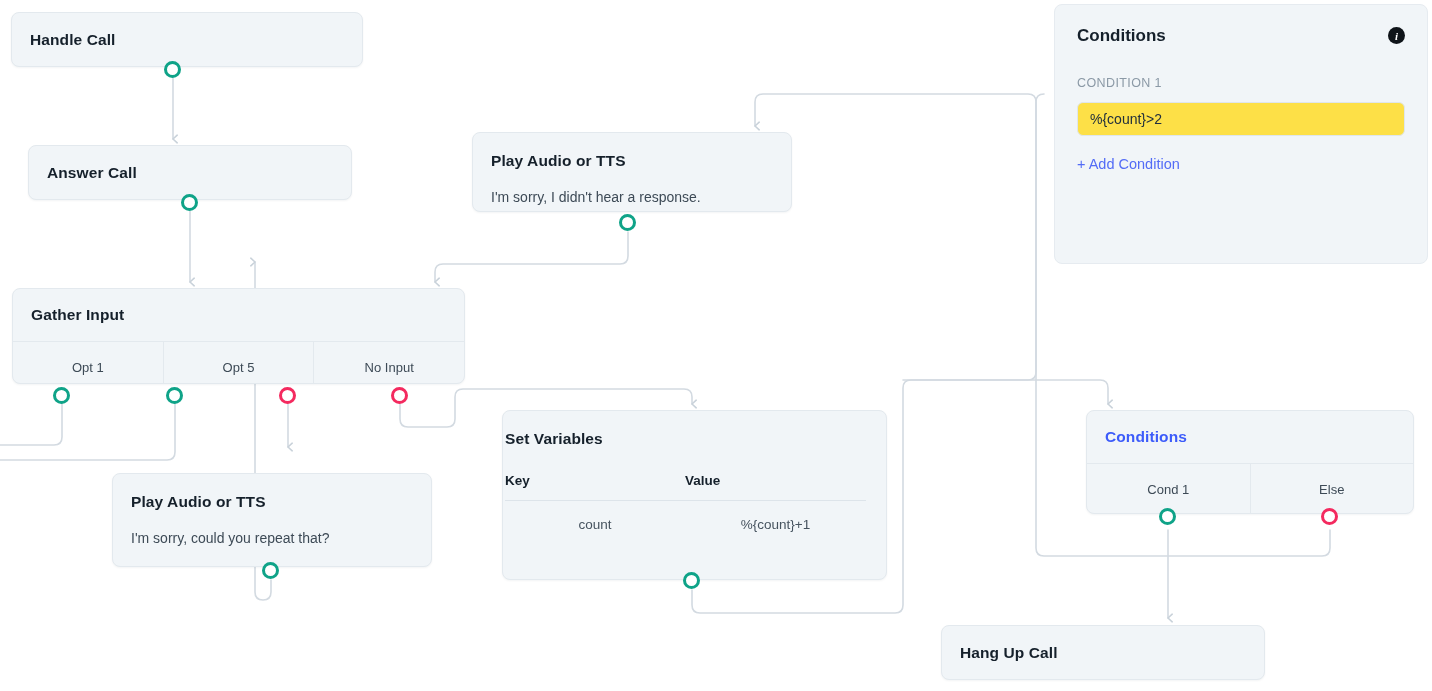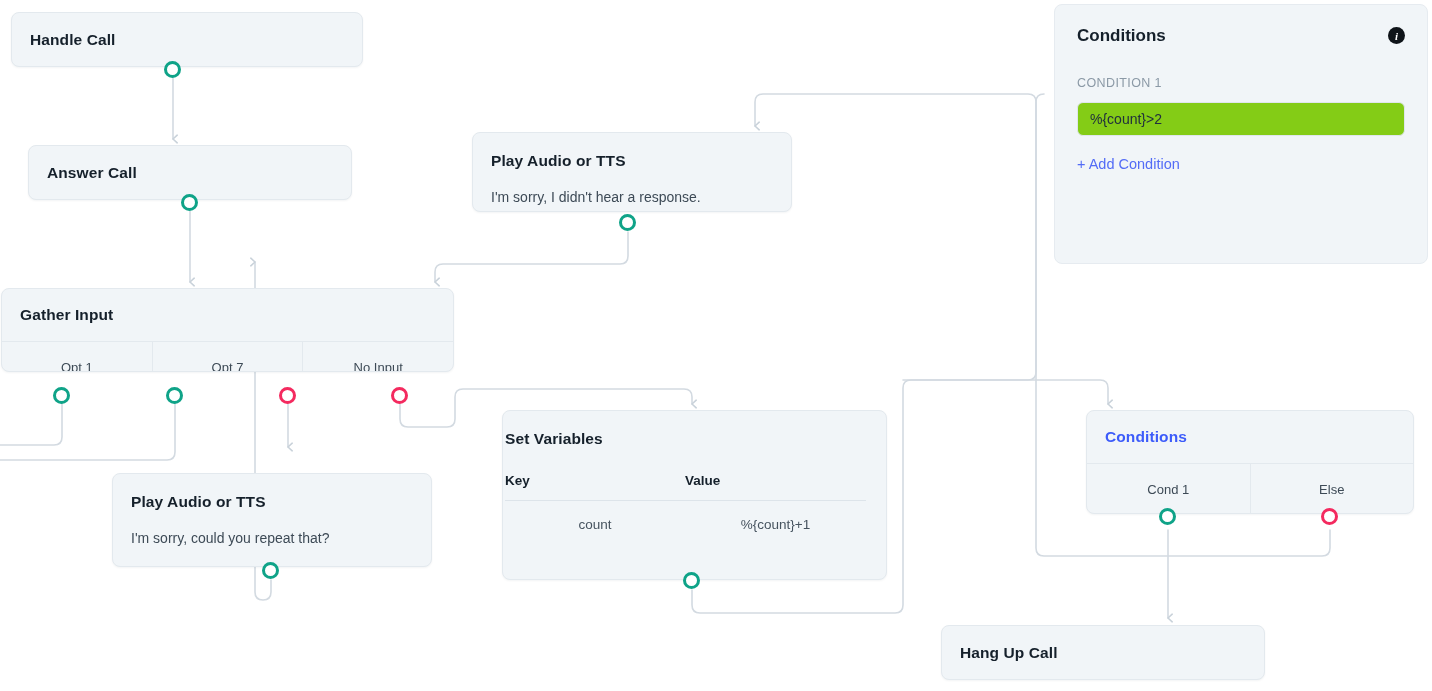--- a/index.html
+++ b/index.html
@@ -93,21 +93,21 @@
     font-family:"Liberation Serif",serif;
     flex:none;cursor:pointer;
   }
   .panel-label{
     font-size:12.5px;color:#8b99a6;letter-spacing:.4px;
     margin-top:32px;
   }
   .panel-input{
     margin-top:12px;
     height:34px;
-    background:#84cc16;
+    background:#fde047;
     border:1px solid #dfe6ec;
     border-radius:6px;
     display:flex;align-items:center;
     padding:0 12px;
     font-size:14px;color:#212f3d;
     box-sizing:border-box;
     cursor:text;
   }
   .panel-link{
     margin-top:20px;
@@ -179,27 +179,27 @@
   <div class="node simple" style="left:11px;top:12px;width:352px;height:55px;">
     <span class="node-title">Handle Call</span>
   </div>
   <div class="port" style="left:164px;top:61px;"></div>
 
   <div class="node simple" style="left:28px;top:145px;width:324px;height:55px;">
     <span class="node-title">Answer Call</span>
   </div>
   <div class="port" style="left:181px;top:194px;"></div>
 
-  <div class="node ports" style="left:1px;top:288px;width:453px;height:84px;text-align:right;">
+  <div class="node ports" style="left:12px;top:288px;width:453px;height:96px;text-align:right;">
     <div class="ports-header" style="height:52px;">
       <span class="node-title">Gather Input</span>
     </div>
     <div class="ports-row" style="height:51px;">
       <div class="port-cell">Opt 1</div>
-      <div class="port-cell">Opt 7</div>
+      <div class="port-cell">Opt 5</div>
       <div class="port-cell">No Input</div>
     </div>
   </div>
   <div class="port" style="left:53px;top:387px;"></div>
   <div class="port" style="left:166px;top:387px;"></div>
   <div class="port neg" style="left:279px;top:387px;"></div>
   <div class="port neg" style="left:391px;top:387px;"></div>
 
   <div class="node msg" style="left:472px;top:132px;width:320px;height:80px;">
     <div class="node-title">Play Audio or TTS</div>

